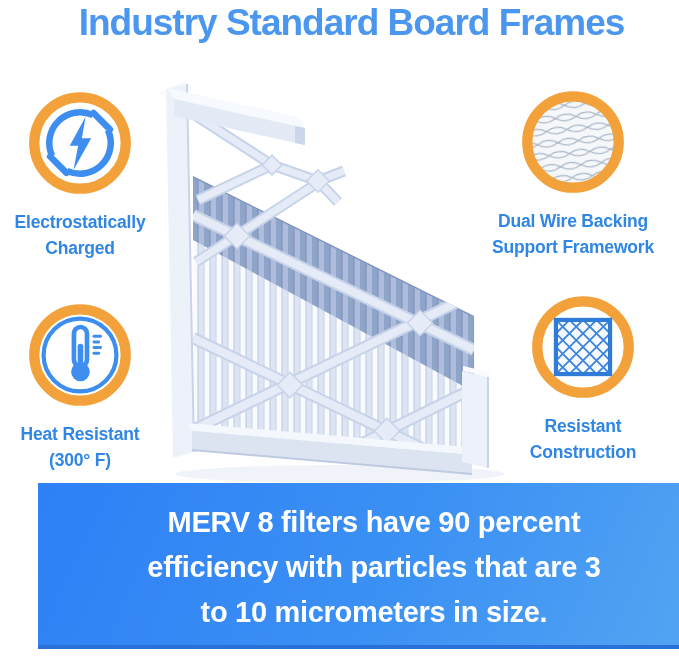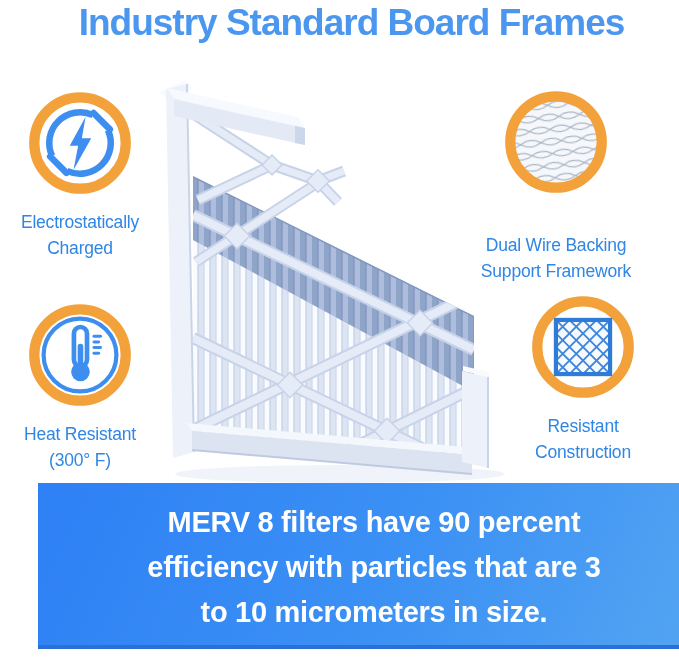--- a/index.html
+++ b/index.html
@@ -19,27 +19,27 @@
   .hero{
     position:absolute;left:0;top:0;width:679px;height:657px;
     pointer-events:none;
   }
   .feature{
     position:absolute;display:flex;flex-direction:column;align-items:center;
   }
   .feature svg.badge{width:112px;height:112px;display:block;}
   .feature .label{
     margin-top:10px;
-    font-size:17.5px;line-height:26px;font-weight:normal;
+    font-size:17.5px;line-height:26px;font-weight:bold;
     letter-spacing:-0.2px;
     color:var(--label_blue,#2F86E4);
     text-align:center;white-space:pre-line;
   }
   .f1{left:-5px;top:87px;width:170px;}
-  .f2{left:461px;top:86px;width:190px;gap:24px;}
+  .f2{left:478px;top:86px;width:190px;}
   .f3{left:-5px;top:299px;width:170px;}
   .f4{left:488px;top:291px;width:190px;}
 
   .banner{
     position:absolute;left:0;top:483px;width:672px;height:162px;
     background:linear-gradient(115deg,var(--banner_gradient_start,#2E80F5) 0%,#3C91F4 55%,var(--banner_gradient_end,#54A5F2) 100%);
     border-bottom:4px solid #2B6FD8;
     display:flex;align-items:center;justify-content:center;margin-left:38px;
   }
   .banner-text{

